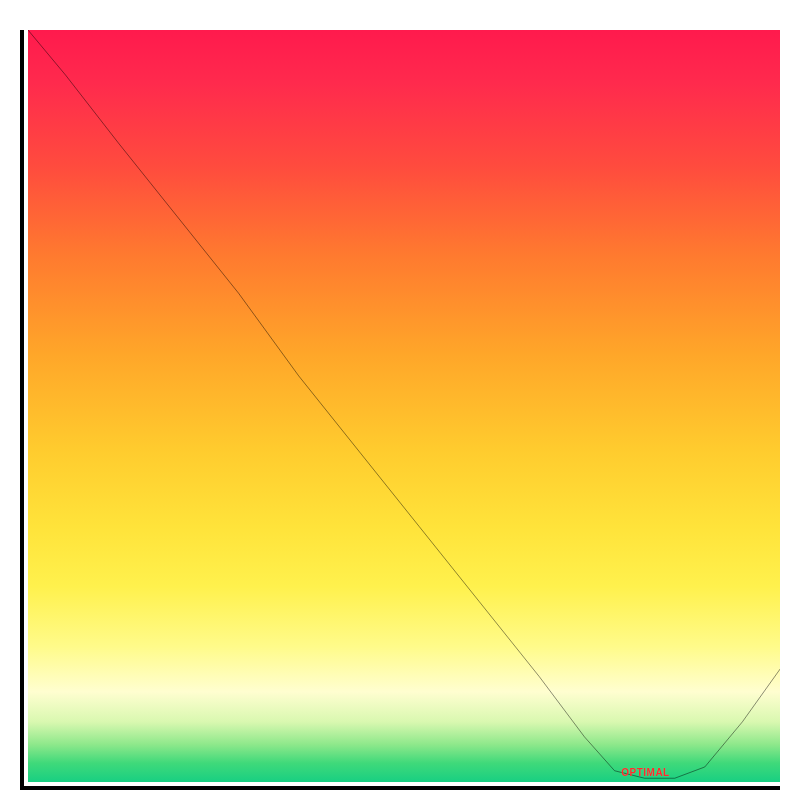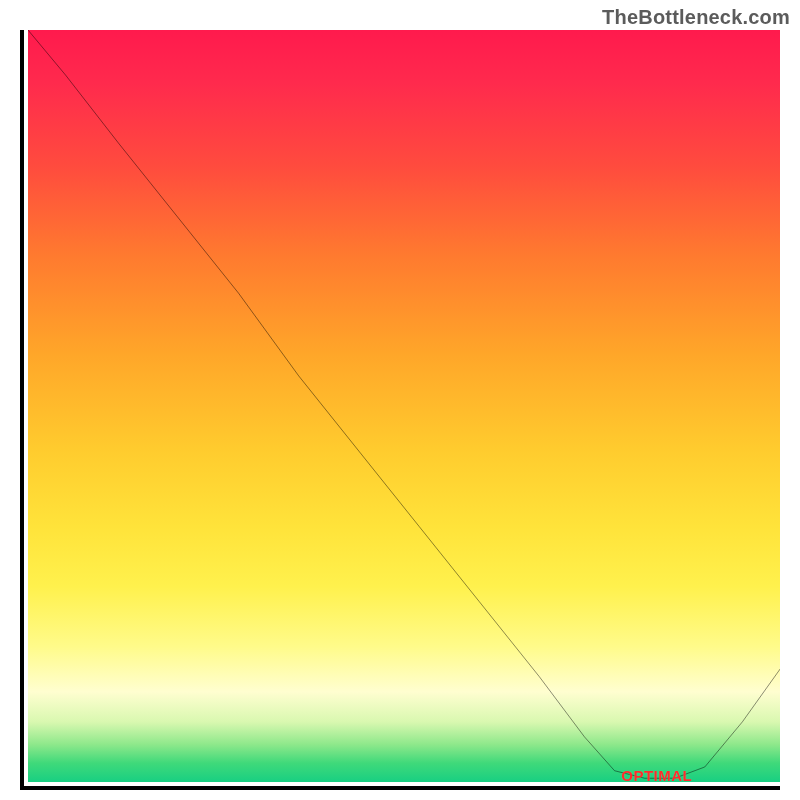--- a/index.html
+++ b/index.html
@@ -49,32 +49,31 @@
   }
   svg.plot-svg {
     position: absolute;
     left: 4px; top: 0; right: 0; bottom: 4px;
     width: calc(100% - 4px);
     height: calc(100% - 4px);
   }
   .optimal-label {
     position: absolute;
     font-family: Arial, Helvetica, sans-serif;
-    font-size: 15px;
+    font-size: 10px;
     font-weight: 700;
     color: #ff2b2b;
     letter-spacing: 0.5px;
     text-shadow: 0 0 1px rgba(255,255,255,0.3);
   }
 </style>
 </head>
 <body>
 <div class="container">
 
-  <div class="attribution">TheBottleneck.com</div>
 
   <div class="plot">
     <div class="plot-bg"></div>
     <svg class="plot-svg" viewBox="0 0 100 100" preserveAspectRatio="none">
 
       <path id="curve-path" fill="none" stroke="#000" stroke-width="0.45" vector-effect="non-scaling-stroke" stroke-linejoin="round" stroke-linecap="round" d="M0.00 0.00 L5.00 6.00 L12.00 15.00 L20.00 25.00 L28.00 35.00 L36.00 46.00 L44.00 56.00 L52.00 66.00 L60.00 76.00 L68.00 86.00 L74.00 94.00 L78.00 98.50 L82.00 99.50 L86.00 99.50 L90.00 98.00 L95.00 92.00 L100.00 85.00"></path>
     </svg>
     <div id="optimal-label" class="optimal-label" style="left: 79%; top: 97.5%;">OPTIMAL</div>
   </div>
 

